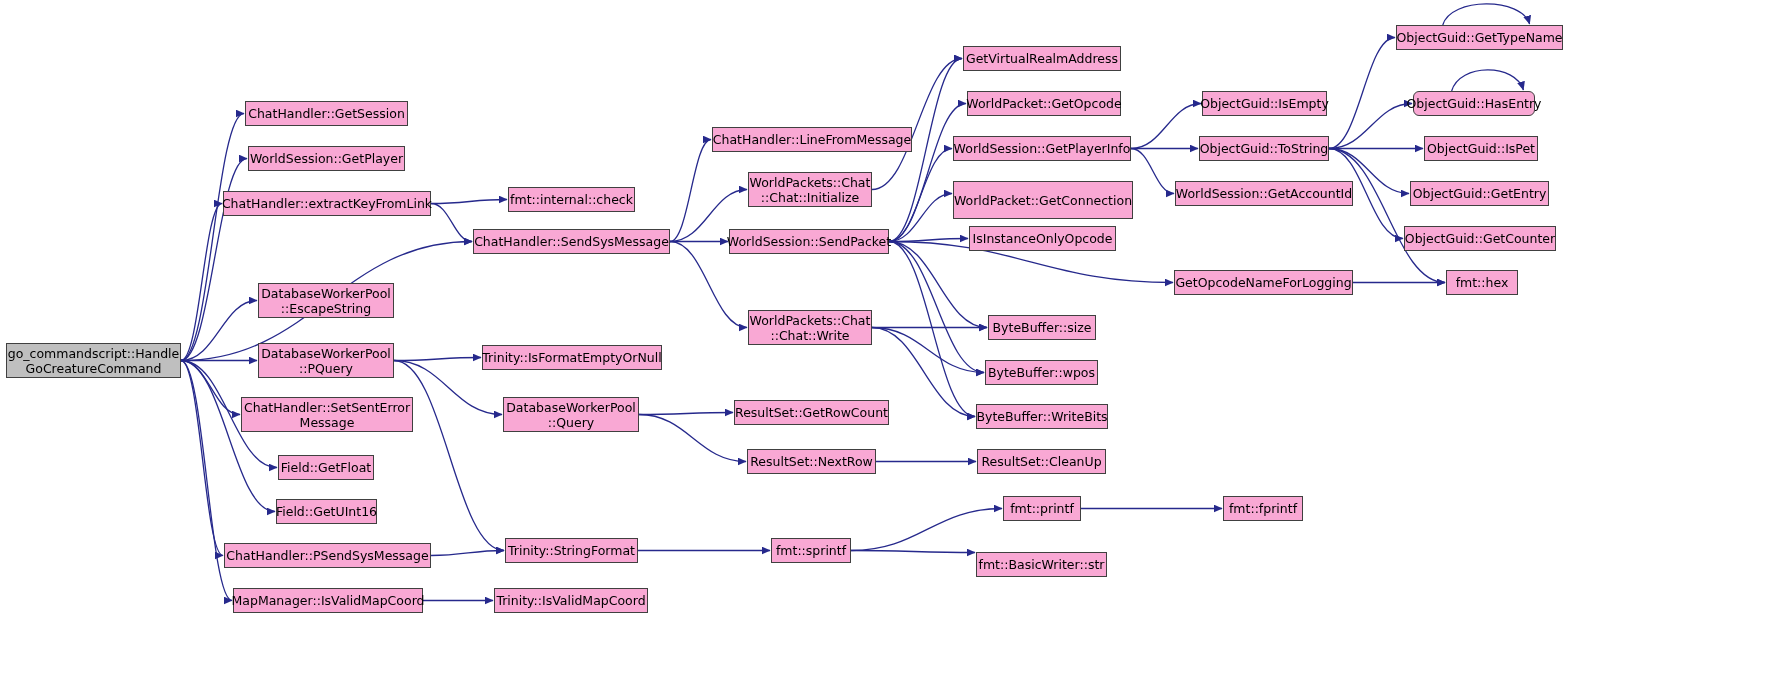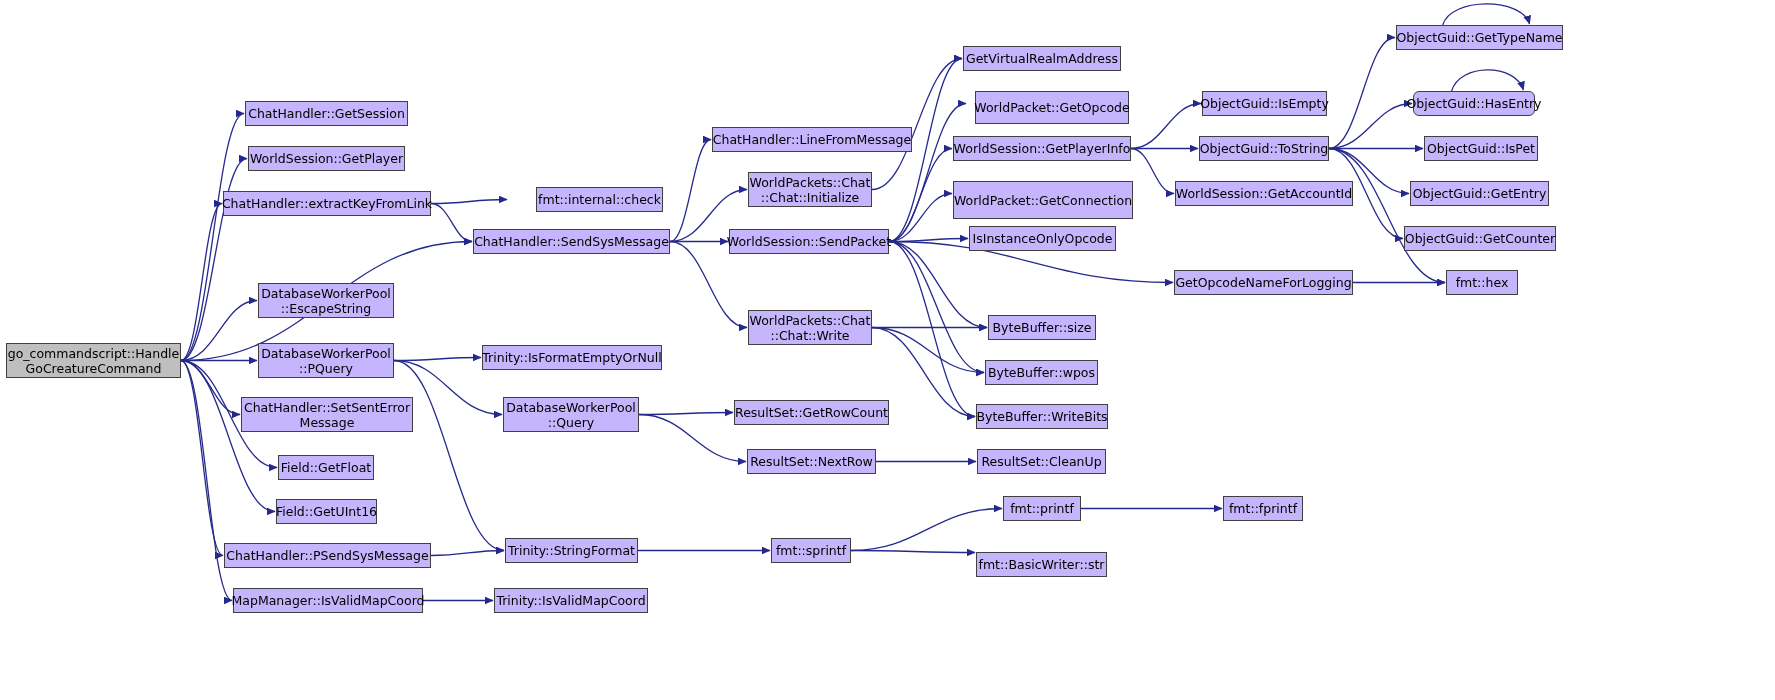--- a/index.html
+++ b/index.html
@@ -10,21 +10,21 @@
     height:700px;
     background:#ffffff;
     font-family:"DejaVu Sans","Liberation Sans",sans-serif;
     overflow:hidden;
   }
   svg#edges{position:absolute;left:0;top:0;width:1775px;height:700px;pointer-events:none;}
   .node{
     position:absolute;
     box-sizing:border-box;
     border:1px solid #404040;
-    background:#c4b5fd;
+    background:#f9a8d4;
     color:#000000;
     font-size:12.5px;
     line-height:15px;
     display:flex;
     align-items:center;
     justify-content:center;
     text-align:center;
     white-space:pre-line;
     letter-spacing:0px;
     padding:0 4px;
@@ -110,38 +110,38 @@
       <div class="node" style="left: 258px; top: 283px; width: 136px; height: 35px;"><span>DatabaseWorkerPool
 ::EscapeString</span></div>
       <div class="node" style="left: 258px; top: 343px; width: 136px; height: 35px;"><span>DatabaseWorkerPool
 ::PQuery</span></div>
       <div class="node" style="left: 241px; top: 397px; width: 172px; height: 35px;"><span>ChatHandler::SetSentError
 Message</span></div>
       <div class="node" style="left: 278px; top: 455px; width: 96px; height: 25px;"><span>Field::GetFloat</span></div>
       <div class="node" style="left: 276px; top: 499px; width: 101px; height: 25px;"><span>Field::GetUInt16</span></div>
       <div class="node" style="left: 224px; top: 543px; width: 207px; height: 25px;"><span>ChatHandler::PSendSysMessage</span></div>
       <div class="node" style="left: 233px; top: 588px; width: 190px; height: 25px;"><span>MapManager::IsValidMapCoord</span></div>
-      <div class="node" style="left: 508px; top: 187px; width: 127px; height: 25px; margin-left: 28px;"><span>fmt::internal::check</span></div>
+      <div class="node" style="left: 508px; top: 187px; width: 127px; height: 25px;"><span>fmt::internal::check</span></div>
       <div class="node" style="left: 473px; top: 229px; width: 197px; height: 25px;"><span>ChatHandler::SendSysMessage</span></div>
       <div class="node" style="left: 482px; top: 345px; width: 180px; height: 25px;"><span>Trinity::IsFormatEmptyOrNull</span></div>
       <div class="node" style="left: 503px; top: 397px; width: 136px; height: 35px;"><span>DatabaseWorkerPool
 ::Query</span></div>
       <div class="node" style="left: 505px; top: 538px; width: 133px; height: 25px;"><span>Trinity::StringFormat</span></div>
       <div class="node" style="left: 494px; top: 588px; width: 154px; height: 25px;"><span>Trinity::IsValidMapCoord</span></div>
       <div class="node" style="left: 712px; top: 127px; width: 200px; height: 25px;"><span>ChatHandler::LineFromMessage</span></div>
       <div class="node" style="left: 748px; top: 172px; width: 124px; height: 35px;"><span>WorldPackets::Chat
 ::Chat::Initialize</span></div>
       <div class="node" style="left: 729px; top: 229px; width: 160px; height: 25px;"><span>WorldSession::SendPacket</span></div>
       <div class="node" style="left: 748px; top: 310px; width: 124px; height: 35px;"><span>WorldPackets::Chat
 ::Chat::Write</span></div>
       <div class="node" style="left: 734px; top: 400px; width: 155px; height: 25px;"><span>ResultSet::GetRowCount</span></div>
       <div class="node" style="left: 747px; top: 449px; width: 129px; height: 25px;"><span>ResultSet::NextRow</span></div>
       <div class="node" style="left: 771px; top: 538px; width: 80px; height: 25px;"><span>fmt::sprintf</span></div>
       <div class="node" style="left: 963px; top: 46px; width: 158px; height: 25px;"><span>GetVirtualRealmAddress</span></div>
-      <div class="node" style="left: 967px; top: 91px; width: 154px; height: 33px; margin-left: 8px;"><span>WorldPacket::GetOpcode</span></div>
+      <div class="node" style="left: 967px; top: 91px; width: 154px; height: 25px;"><span>WorldPacket::GetOpcode</span></div>
       <div class="node" style="left: 953px; top: 136px; width: 178px; height: 25px;"><span>WorldSession::GetPlayerInfo</span></div>
       <div class="node" style="left: 953px; top: 181px; width: 180px; height: 38px;"><span>WorldPacket::GetConnection</span></div>
       <div class="node" style="left: 969px; top: 226px; width: 147px; height: 25px;"><span>IsInstanceOnlyOpcode</span></div>
       <div class="node" style="left: 988px; top: 315px; width: 108px; height: 25px;"><span>ByteBuffer::size</span></div>
       <div class="node" style="left: 985px; top: 360px; width: 113px; height: 25px;"><span>ByteBuffer::wpos</span></div>
       <div class="node" style="left: 976px; top: 404px; width: 132px; height: 25px;"><span>ByteBuffer::WriteBits</span></div>
       <div class="node" style="left: 977px; top: 449px; width: 129px; height: 25px;"><span>ResultSet::CleanUp</span></div>
       <div class="node" style="left: 1003px; top: 496px; width: 78px; height: 25px;"><span>fmt::printf</span></div>
       <div class="node" style="left: 976px; top: 552px; width: 131px; height: 25px;"><span>fmt::BasicWriter::str</span></div>
       <div class="node" style="left: 1202px; top: 91px; width: 125px; height: 25px;"><span>ObjectGuid::IsEmpty</span></div>

